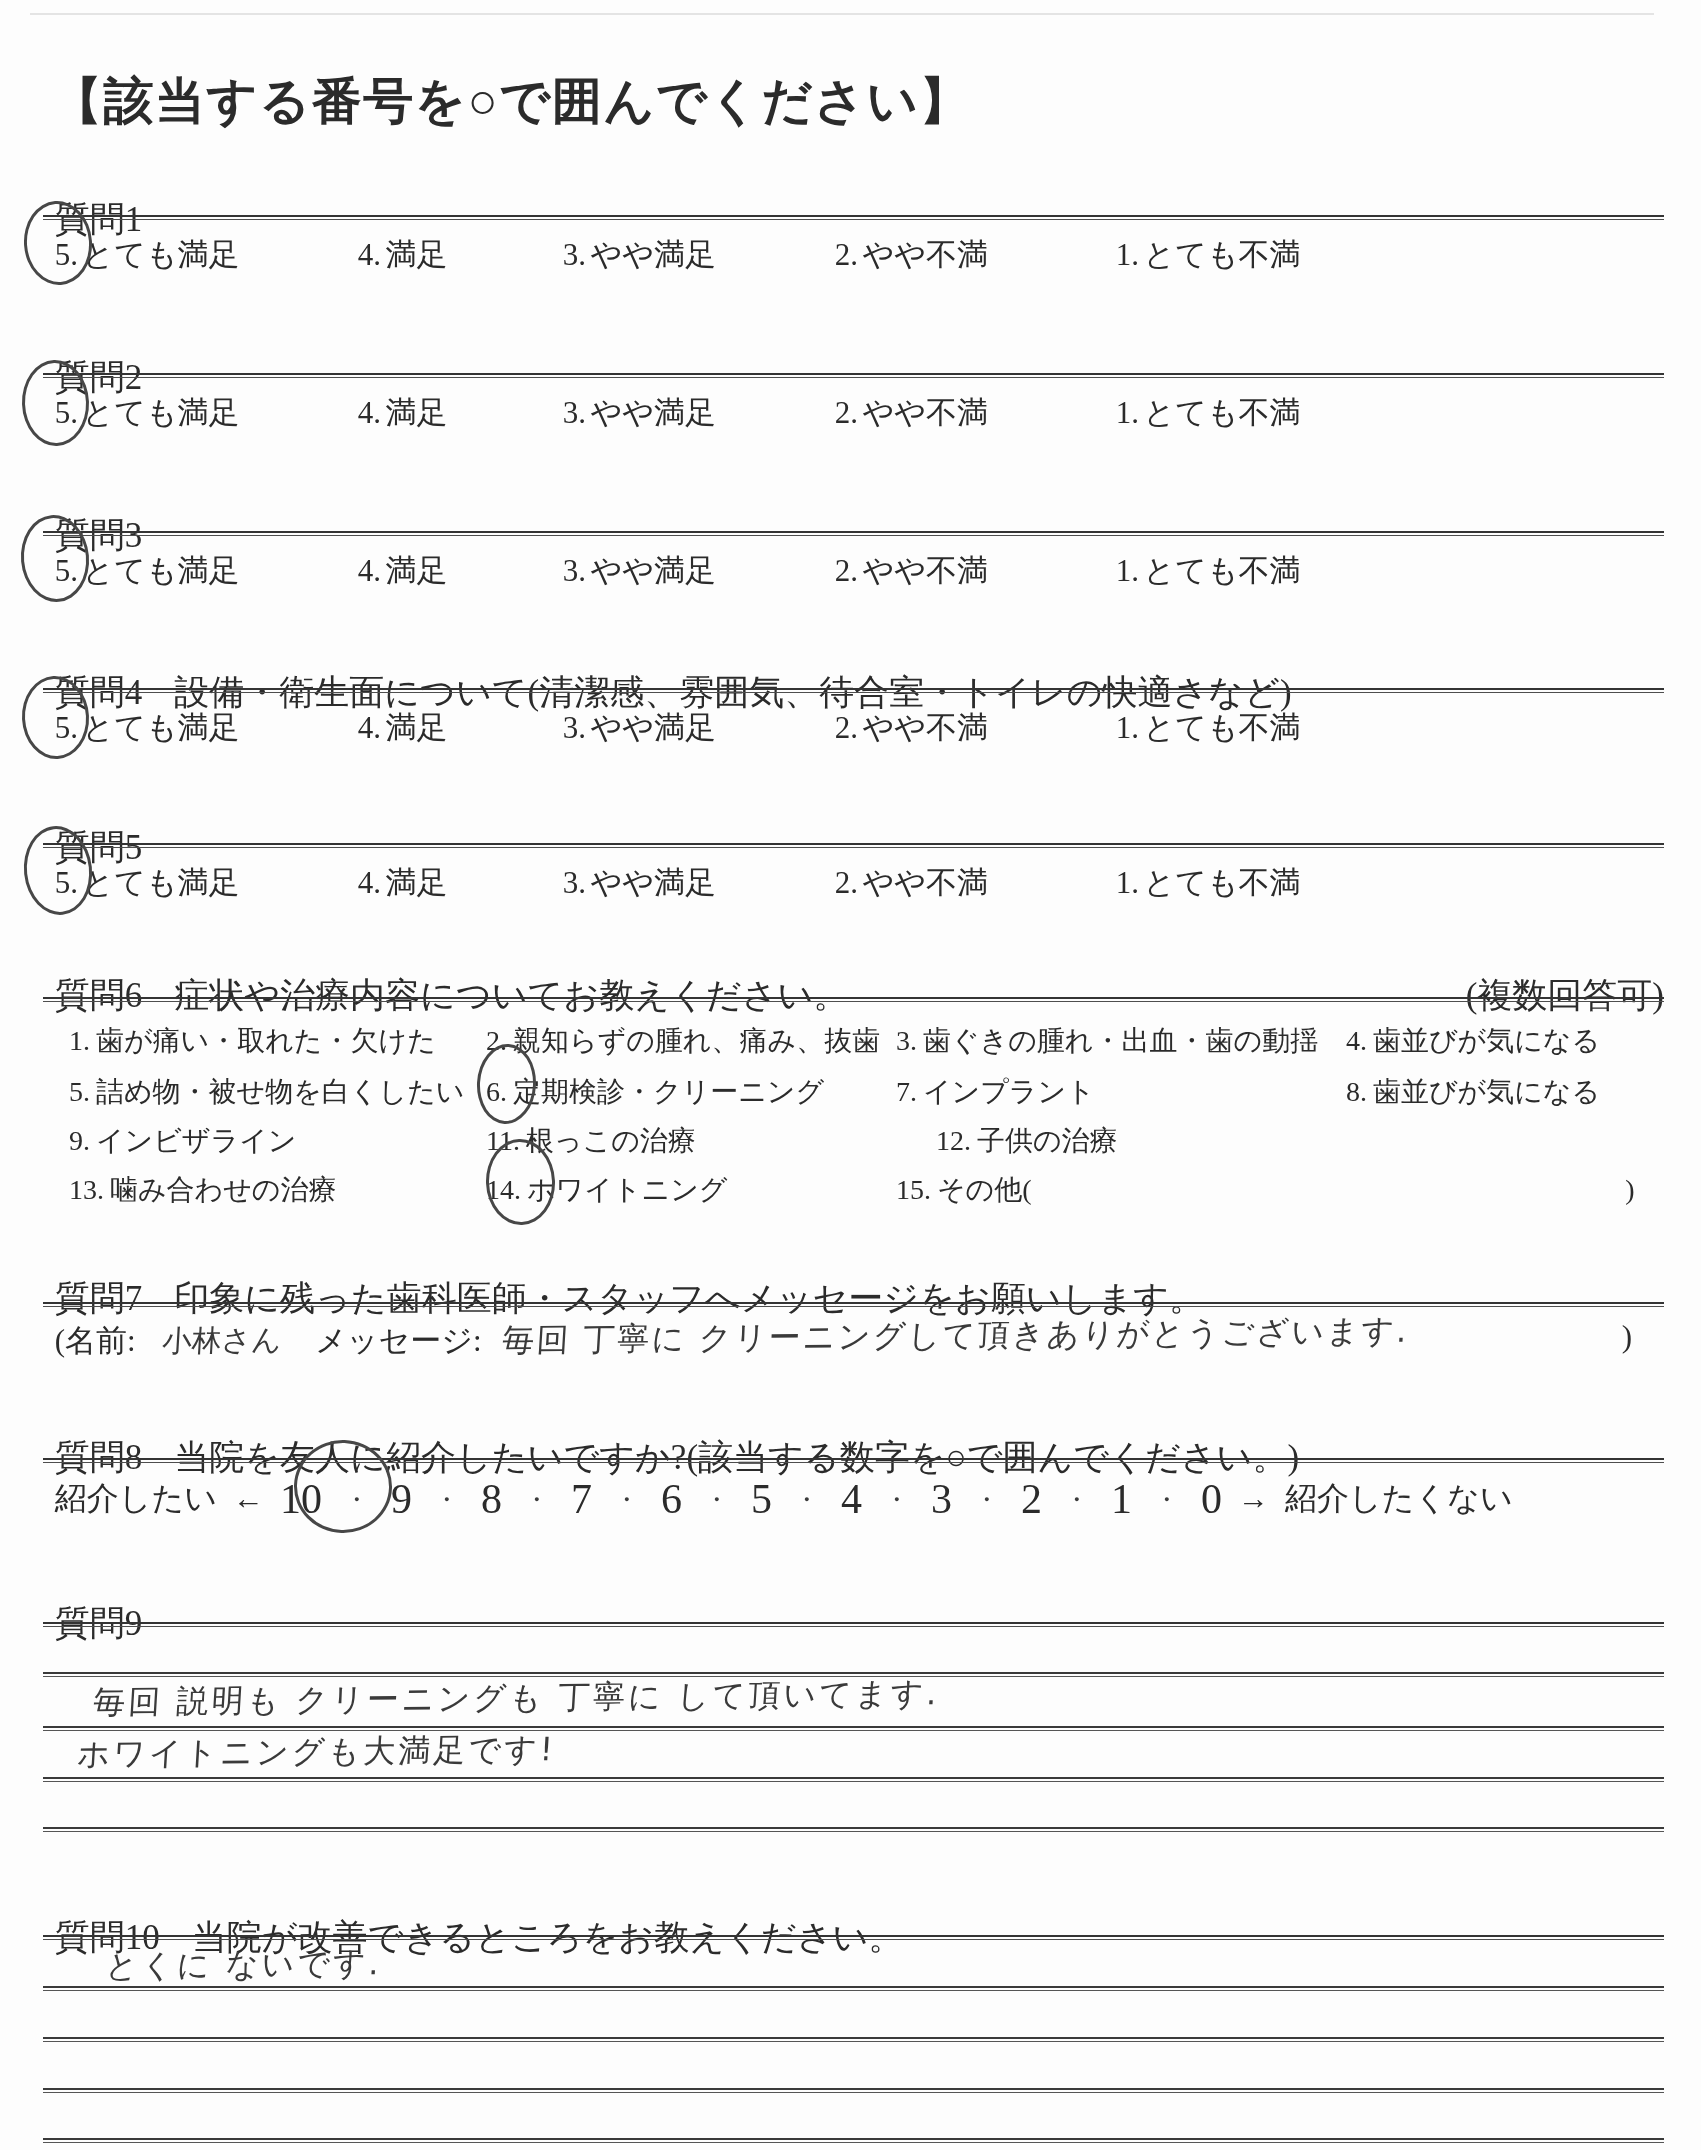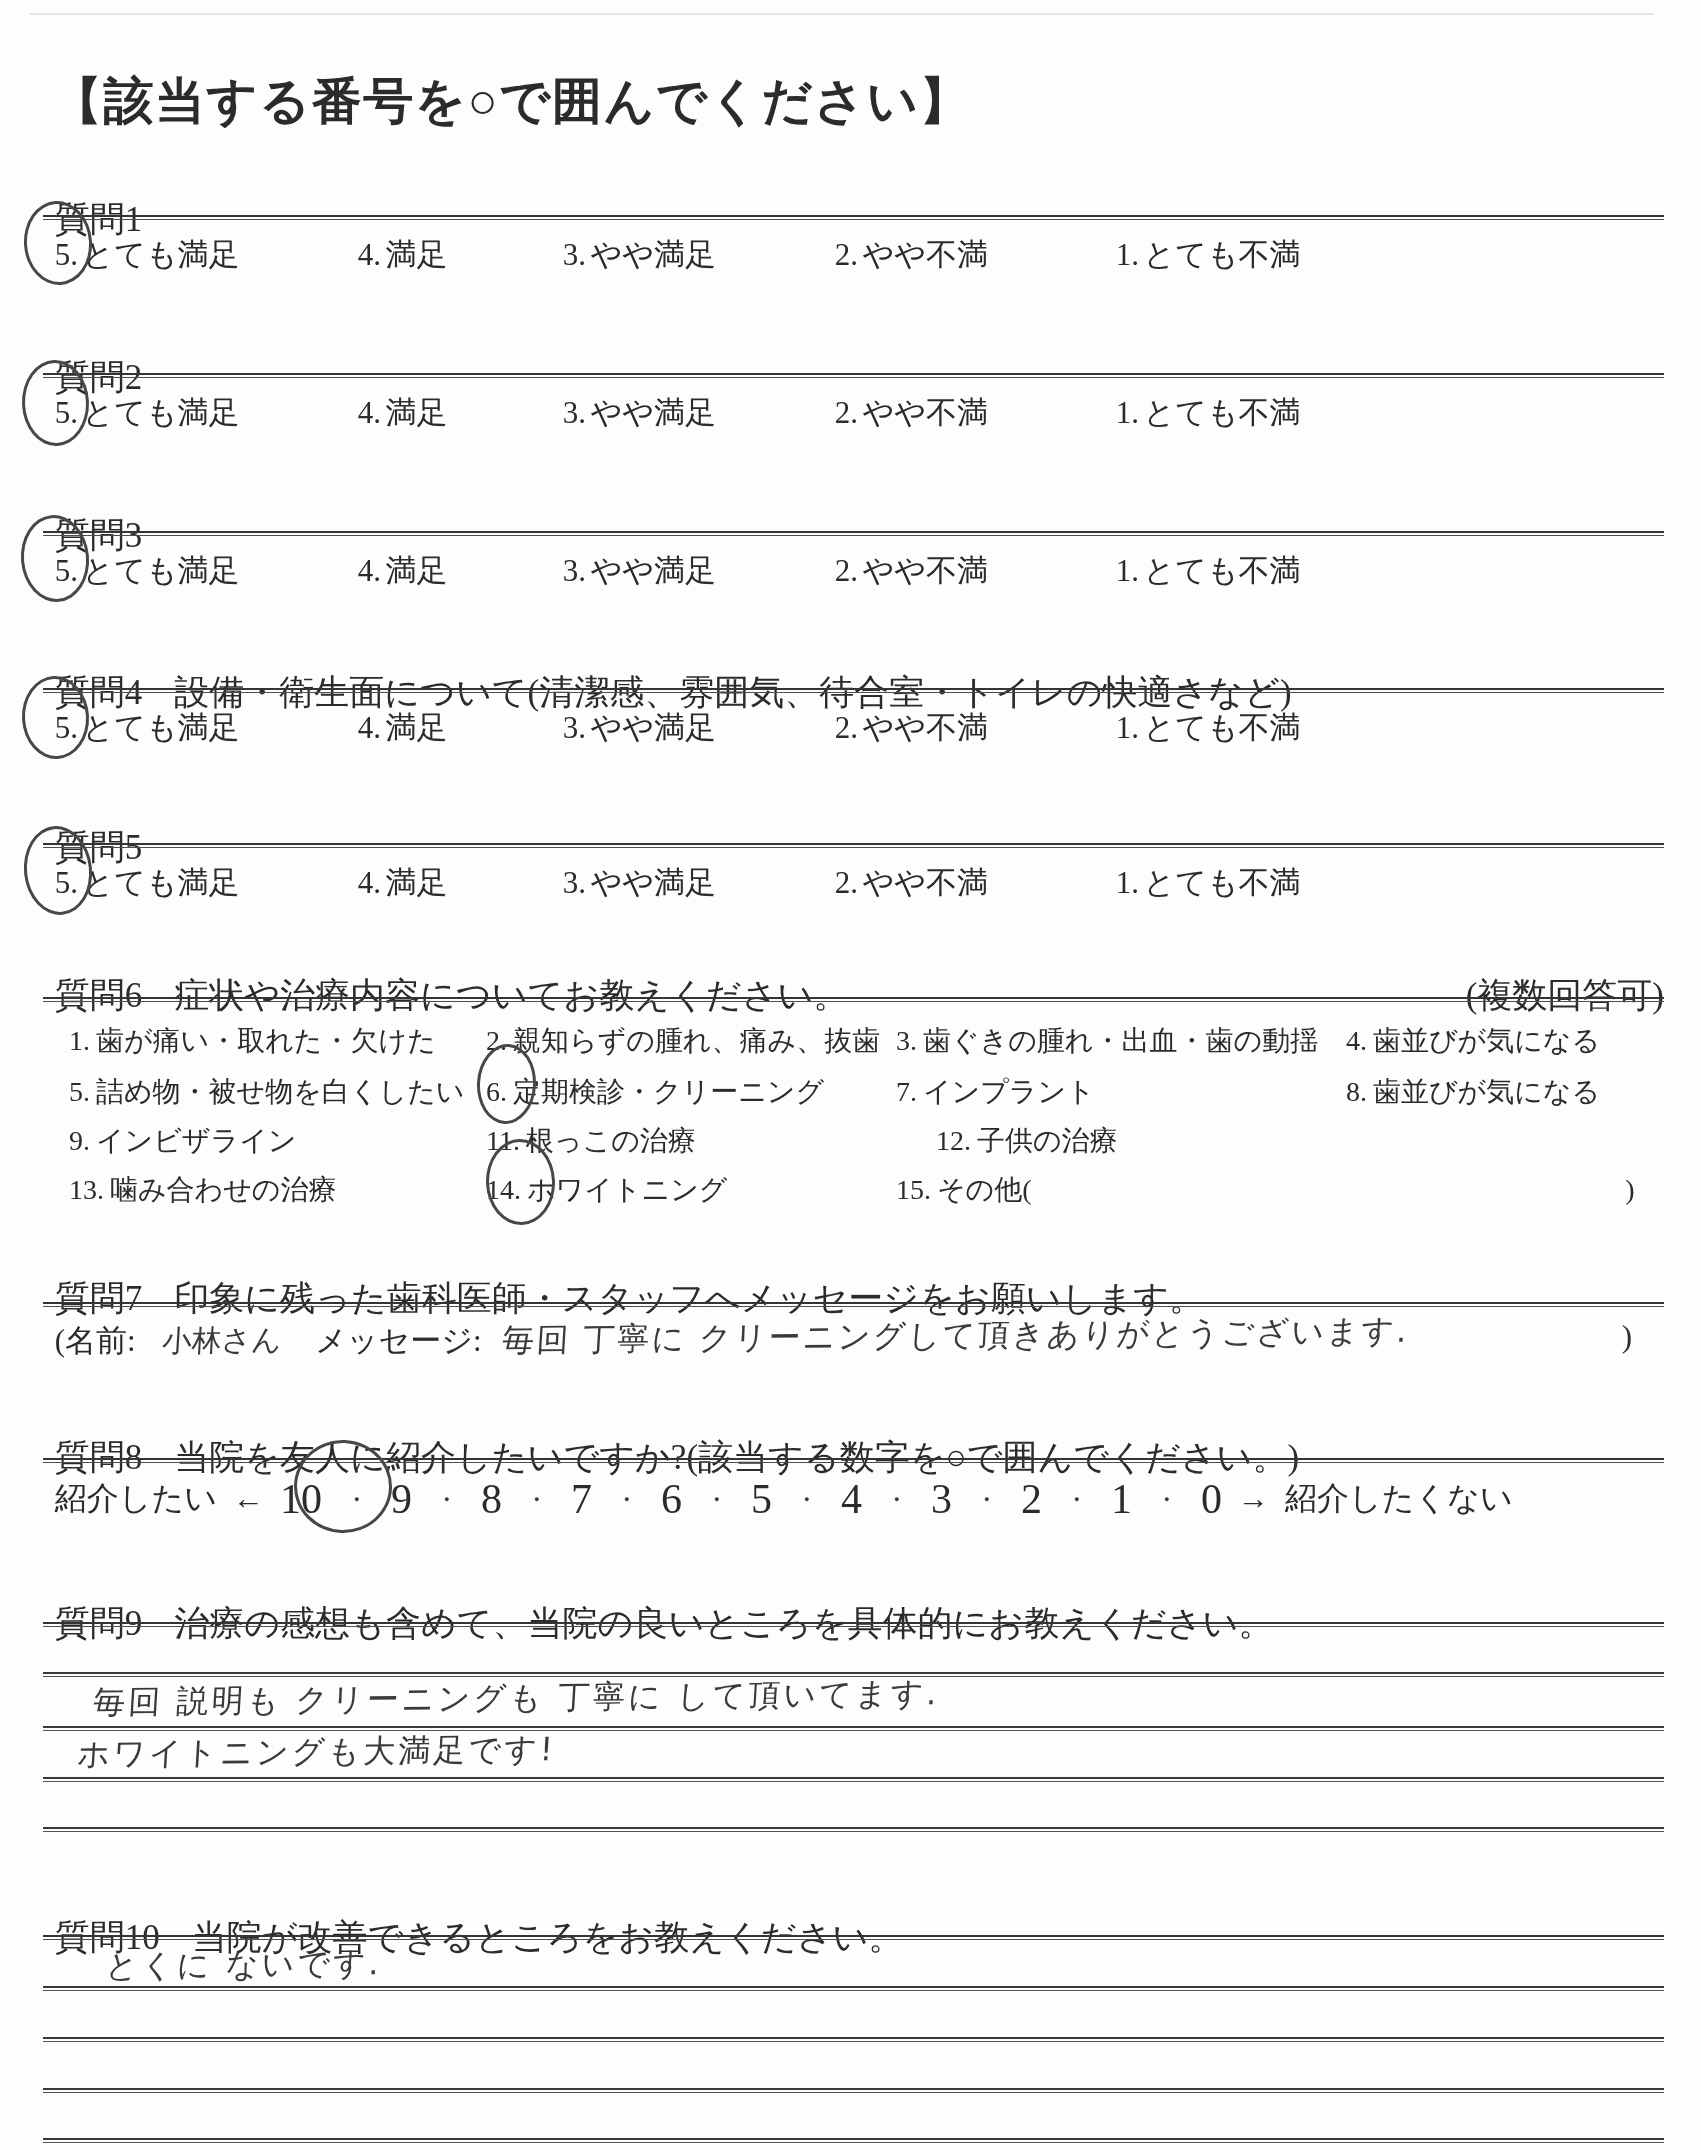--- a/index.html
+++ b/index.html
@@ -324,21 +324,20 @@
       <span class="q8-num">0</span>
       <span class="q8-arrow">→</span>
       <span>紹介したくない</span>
     </div>
     <div class="circle" style="left:251px;top:31px;width:92px;height:87px;transform:rotate(2deg);"></div>
   </section>
 
   <section class="qblock" style="top:1575px;">
     <div class="q-head">
       <span class="q-num">質問9</span>
-      <span class="q-topic">治療の感想も含めて、当院の良いところを具体的にお教えください。</span>
     </div>
     <div class="rule" style="top:47px;"></div>
     <div class="rule-writing" style="top:97px;"></div>
     <span class="hw hw-line" style="top:106px;left:49px;">毎回 説明も クリーニングも 丁寧に して頂いてます.</span>
     <div class="rule-writing" style="top:151px;"></div>
     <span class="hw hw-line" style="top:158px;left:33px;">ホワイトニングも大満足です!</span>
     <div class="rule-writing" style="top:202px;"></div>
     <div class="rule-writing" style="top:252px;"></div>
   </section>
 

